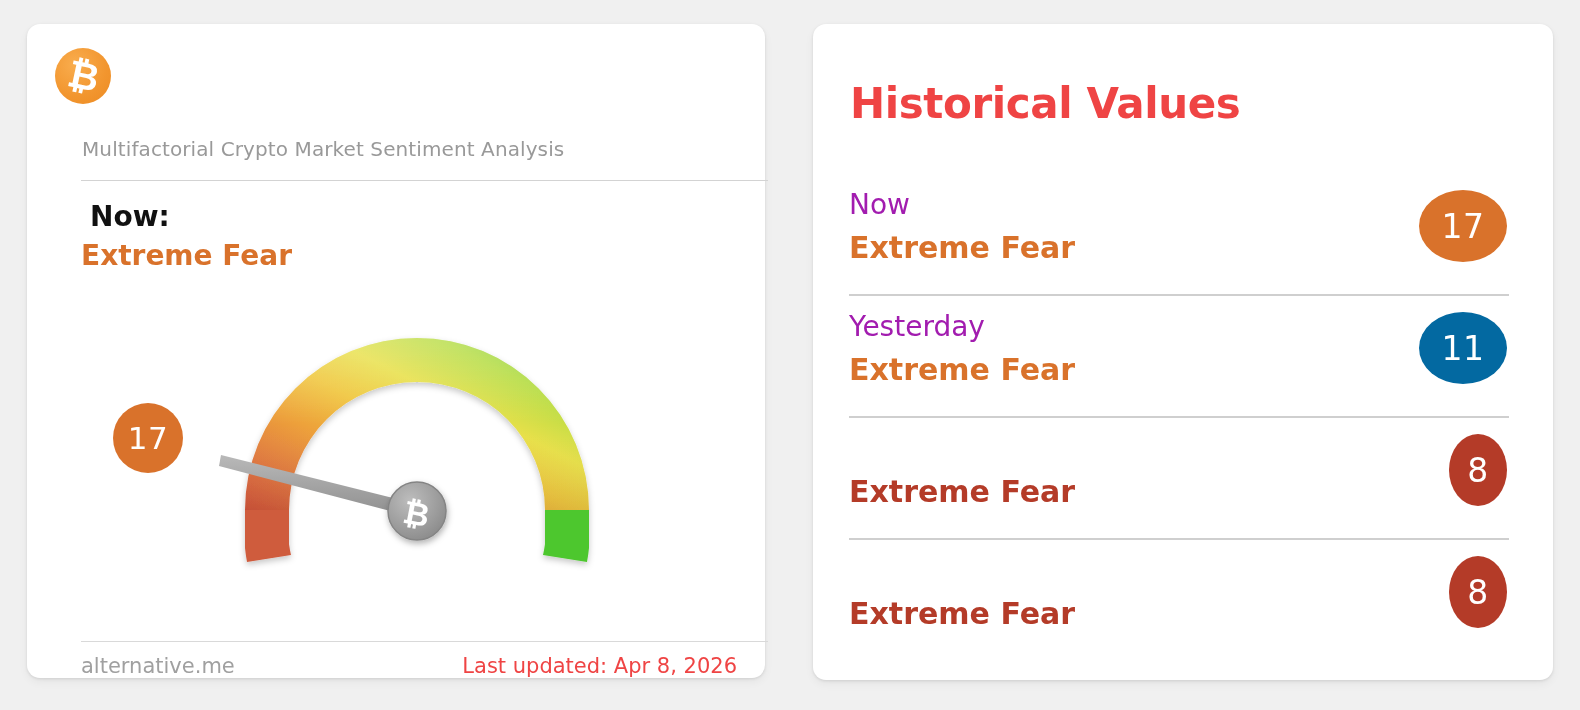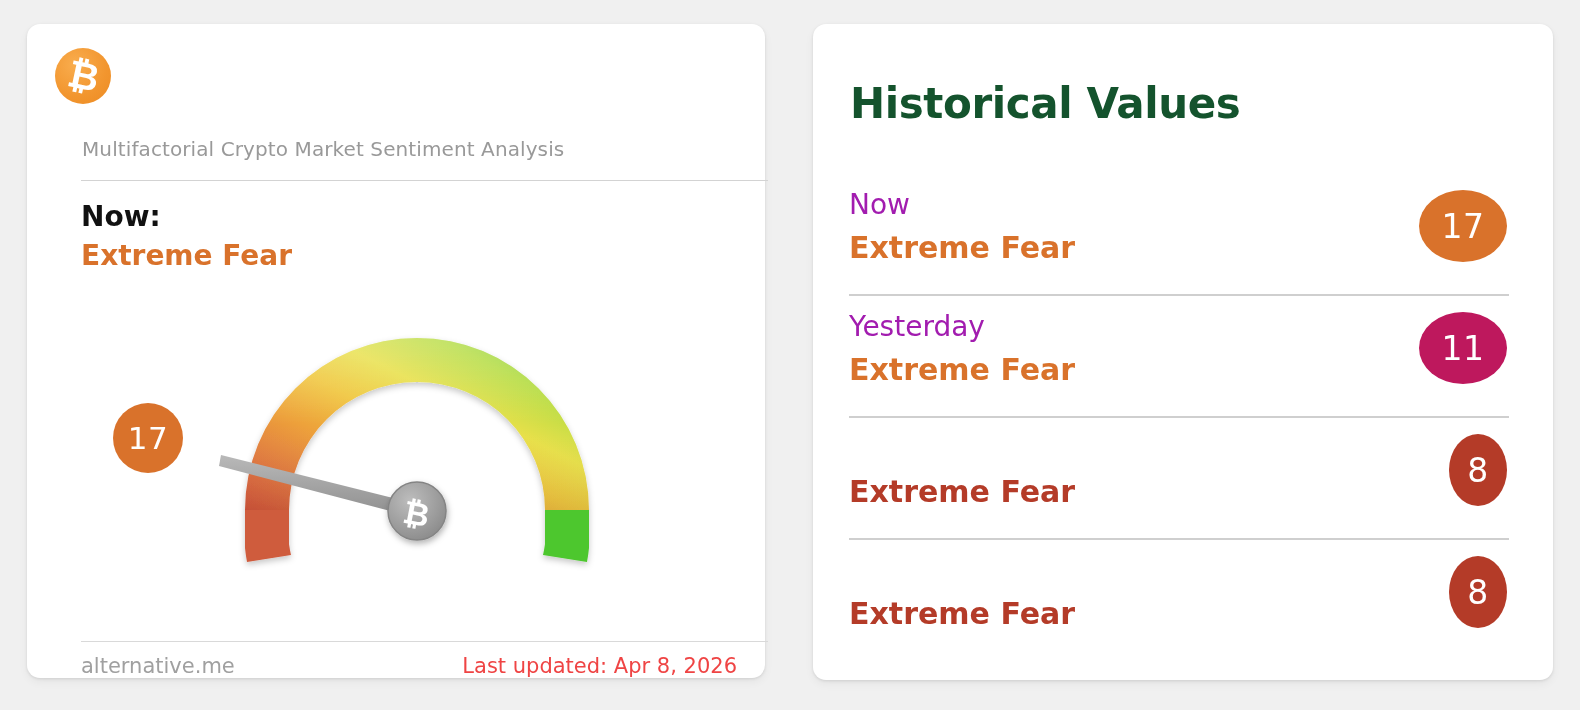--- a/index.html
+++ b/index.html
@@ -92,21 +92,21 @@
     position: absolute;
     left: 54px;
     top: 156px;
     width: 687px;
     height: 1px;
     background: #d3d3d3;
   }
 
   #now-label {
     position: absolute;
-    left: 54px;
+    left: 63px;
     top: 176px;
     font-size: 28px;
     font-weight: 700;
     color: #111111;
   }
 
   #now-value {
     position: absolute;
     left: 54px;
     top: 215px;
@@ -169,21 +169,21 @@
     white-space: nowrap;
   }
 
   
   #history-title {
     position: absolute;
     left: 37px;
     top: 55px;
     font-size: 42px;
     font-weight: 700;
-    color: #14532d;
+    color: #ef4444;
     letter-spacing: -0.4px;
   }
 
   #history-list {
     position: absolute;
     left: 36px;
     top: 150px;
     width: 660px;
   }
 
@@ -318,21 +318,21 @@
 
       <div class="hist-row">
         <div class="hist-period">Now</div>
         <div class="hist-rating" style="color: rgb(217, 114, 43);">Extreme Fear</div>
         <div class="hist-badge two-digit" style="background: rgb(217, 114, 43);">17</div>
       </div>
 
       <div class="hist-row">
         <div class="hist-period">Yesterday</div>
         <div class="hist-rating" style="color: rgb(217, 114, 43);">Extreme Fear</div>
-        <div class="hist-badge two-digit" style="background: #be185d;">11</div>
+        <div class="hist-badge two-digit" style="background: #0369a1;">11</div>
       </div>
 
       <div class="hist-row">
         <div class="hist-rating" style="color: rgb(180, 59, 40);">Extreme Fear</div>
         <div class="hist-badge one-digit" style="background: rgb(180, 59, 40);">8</div>
       </div>
 
       <div class="hist-row last">
         <div class="hist-rating" style="color: rgb(180, 59, 40);">Extreme Fear</div>
         <div class="hist-badge one-digit" style="background: rgb(180, 59, 40);">8</div>

